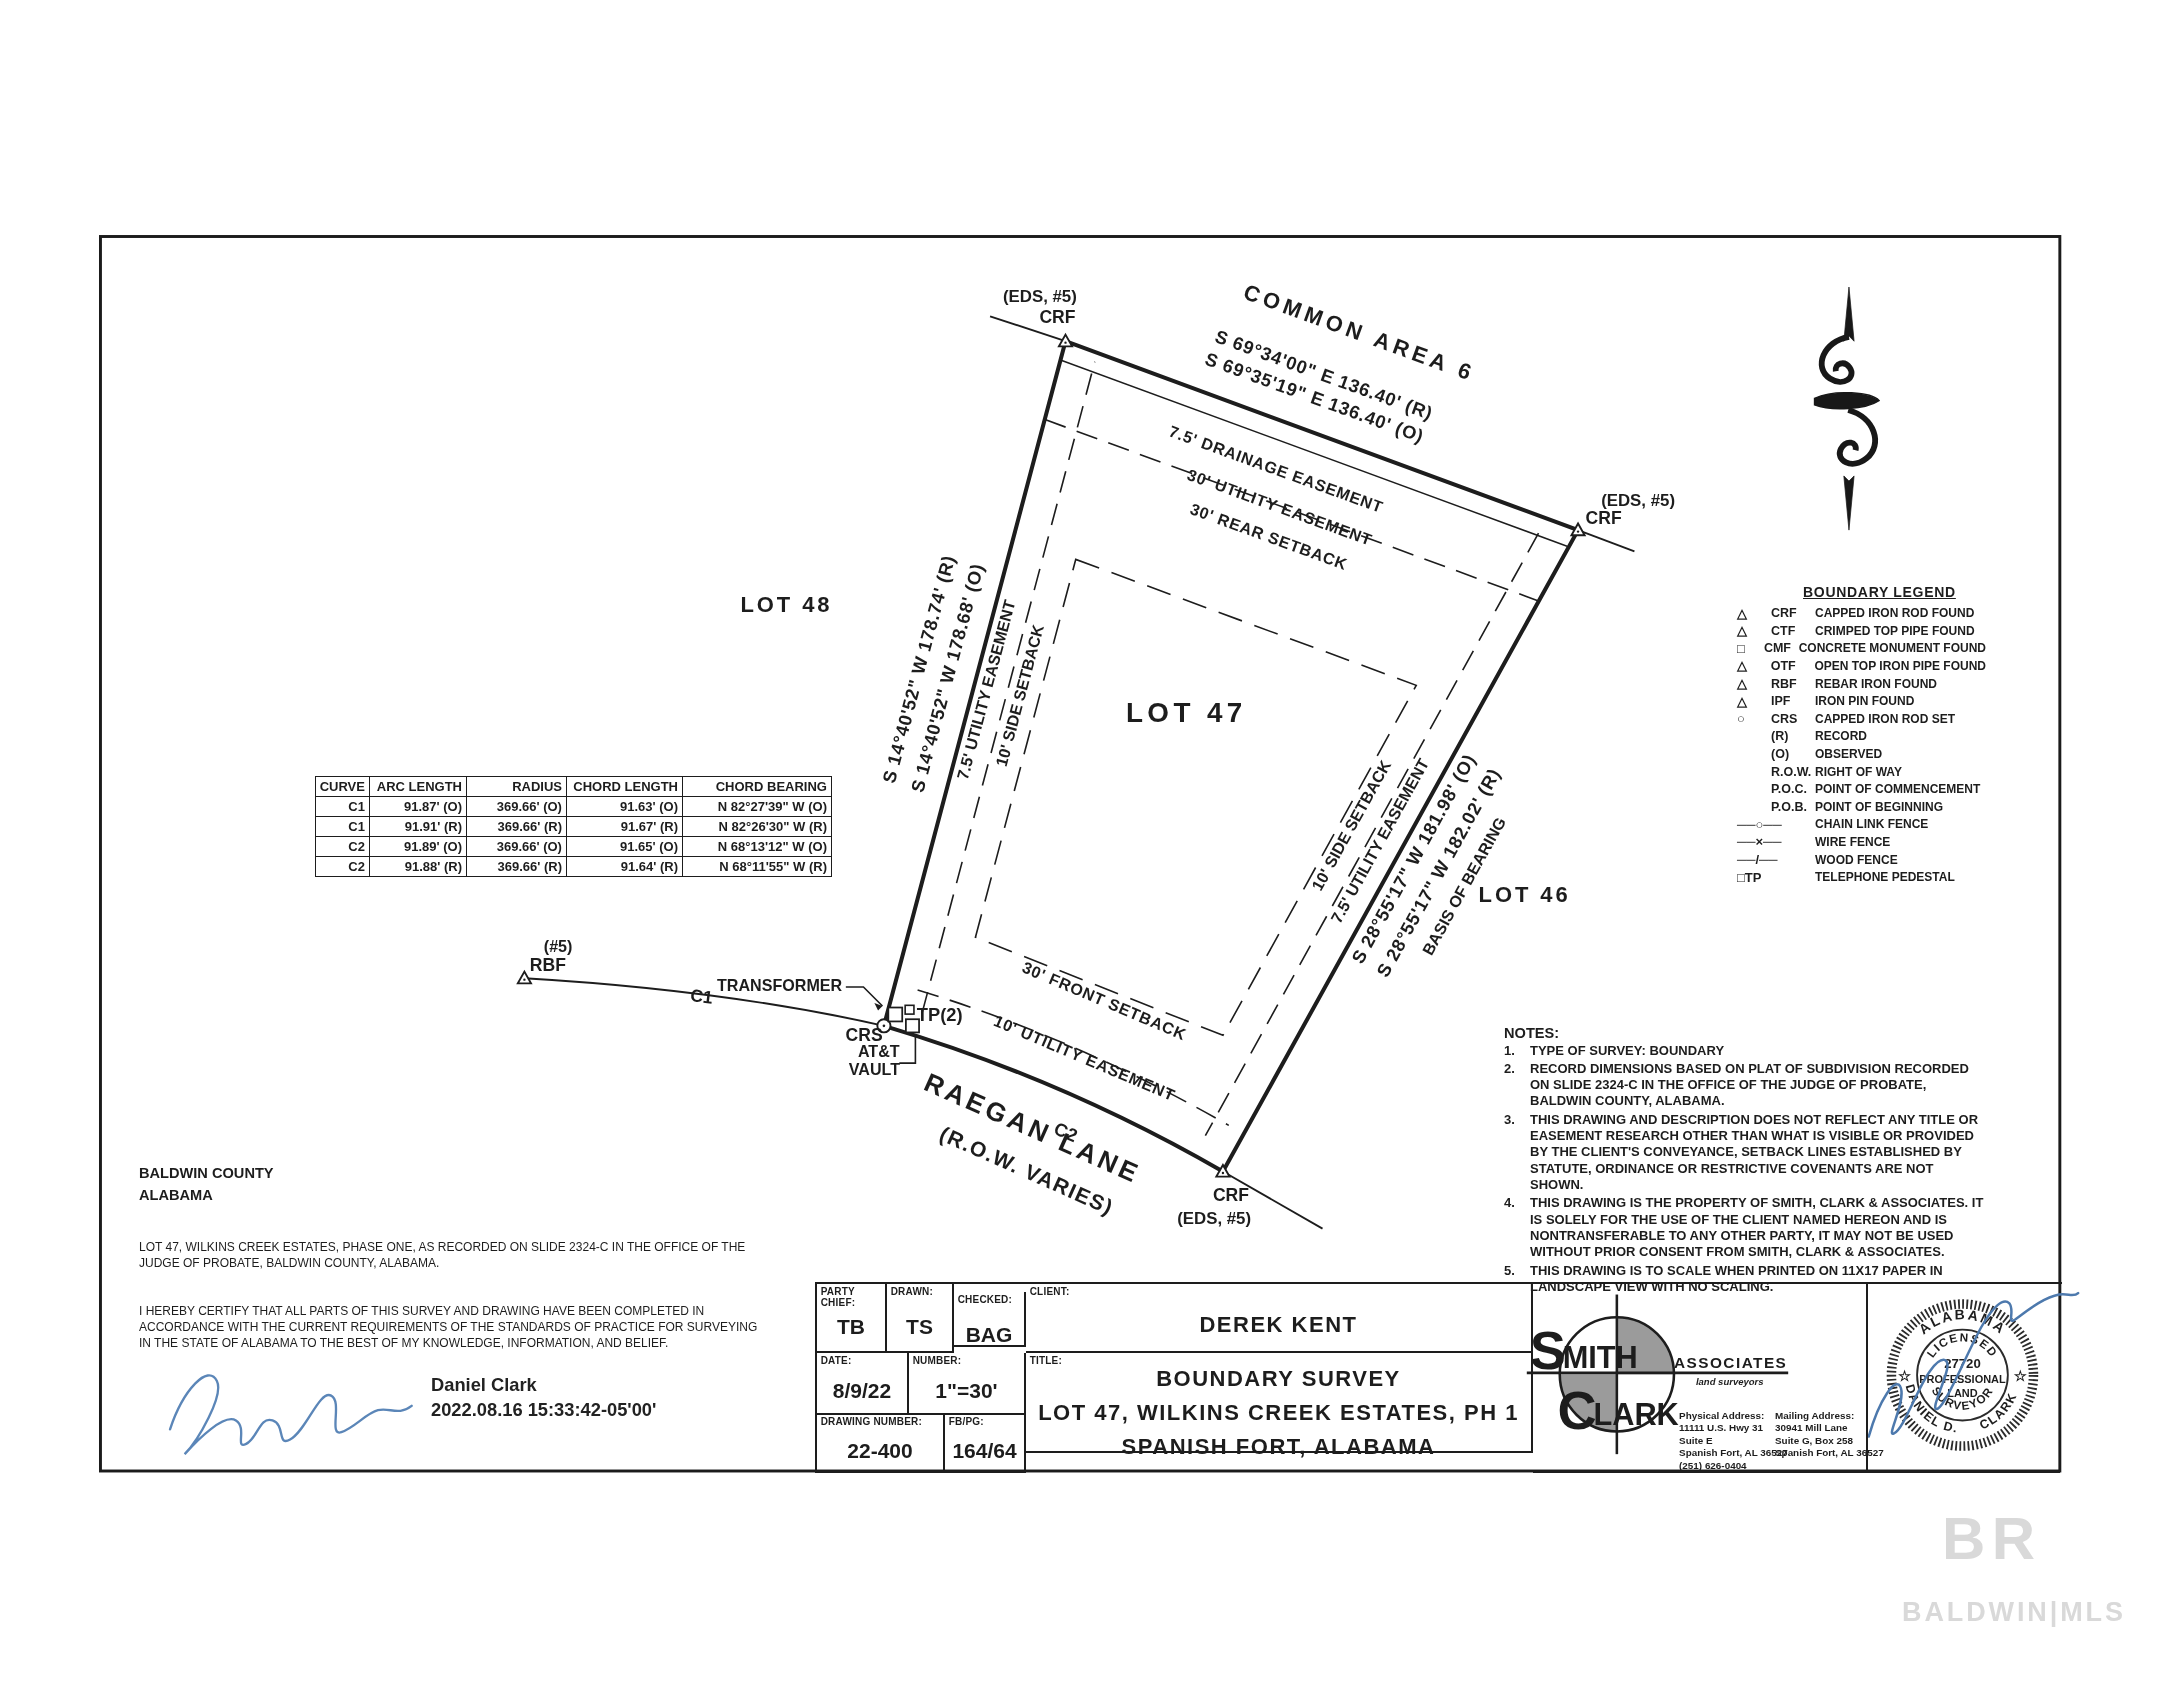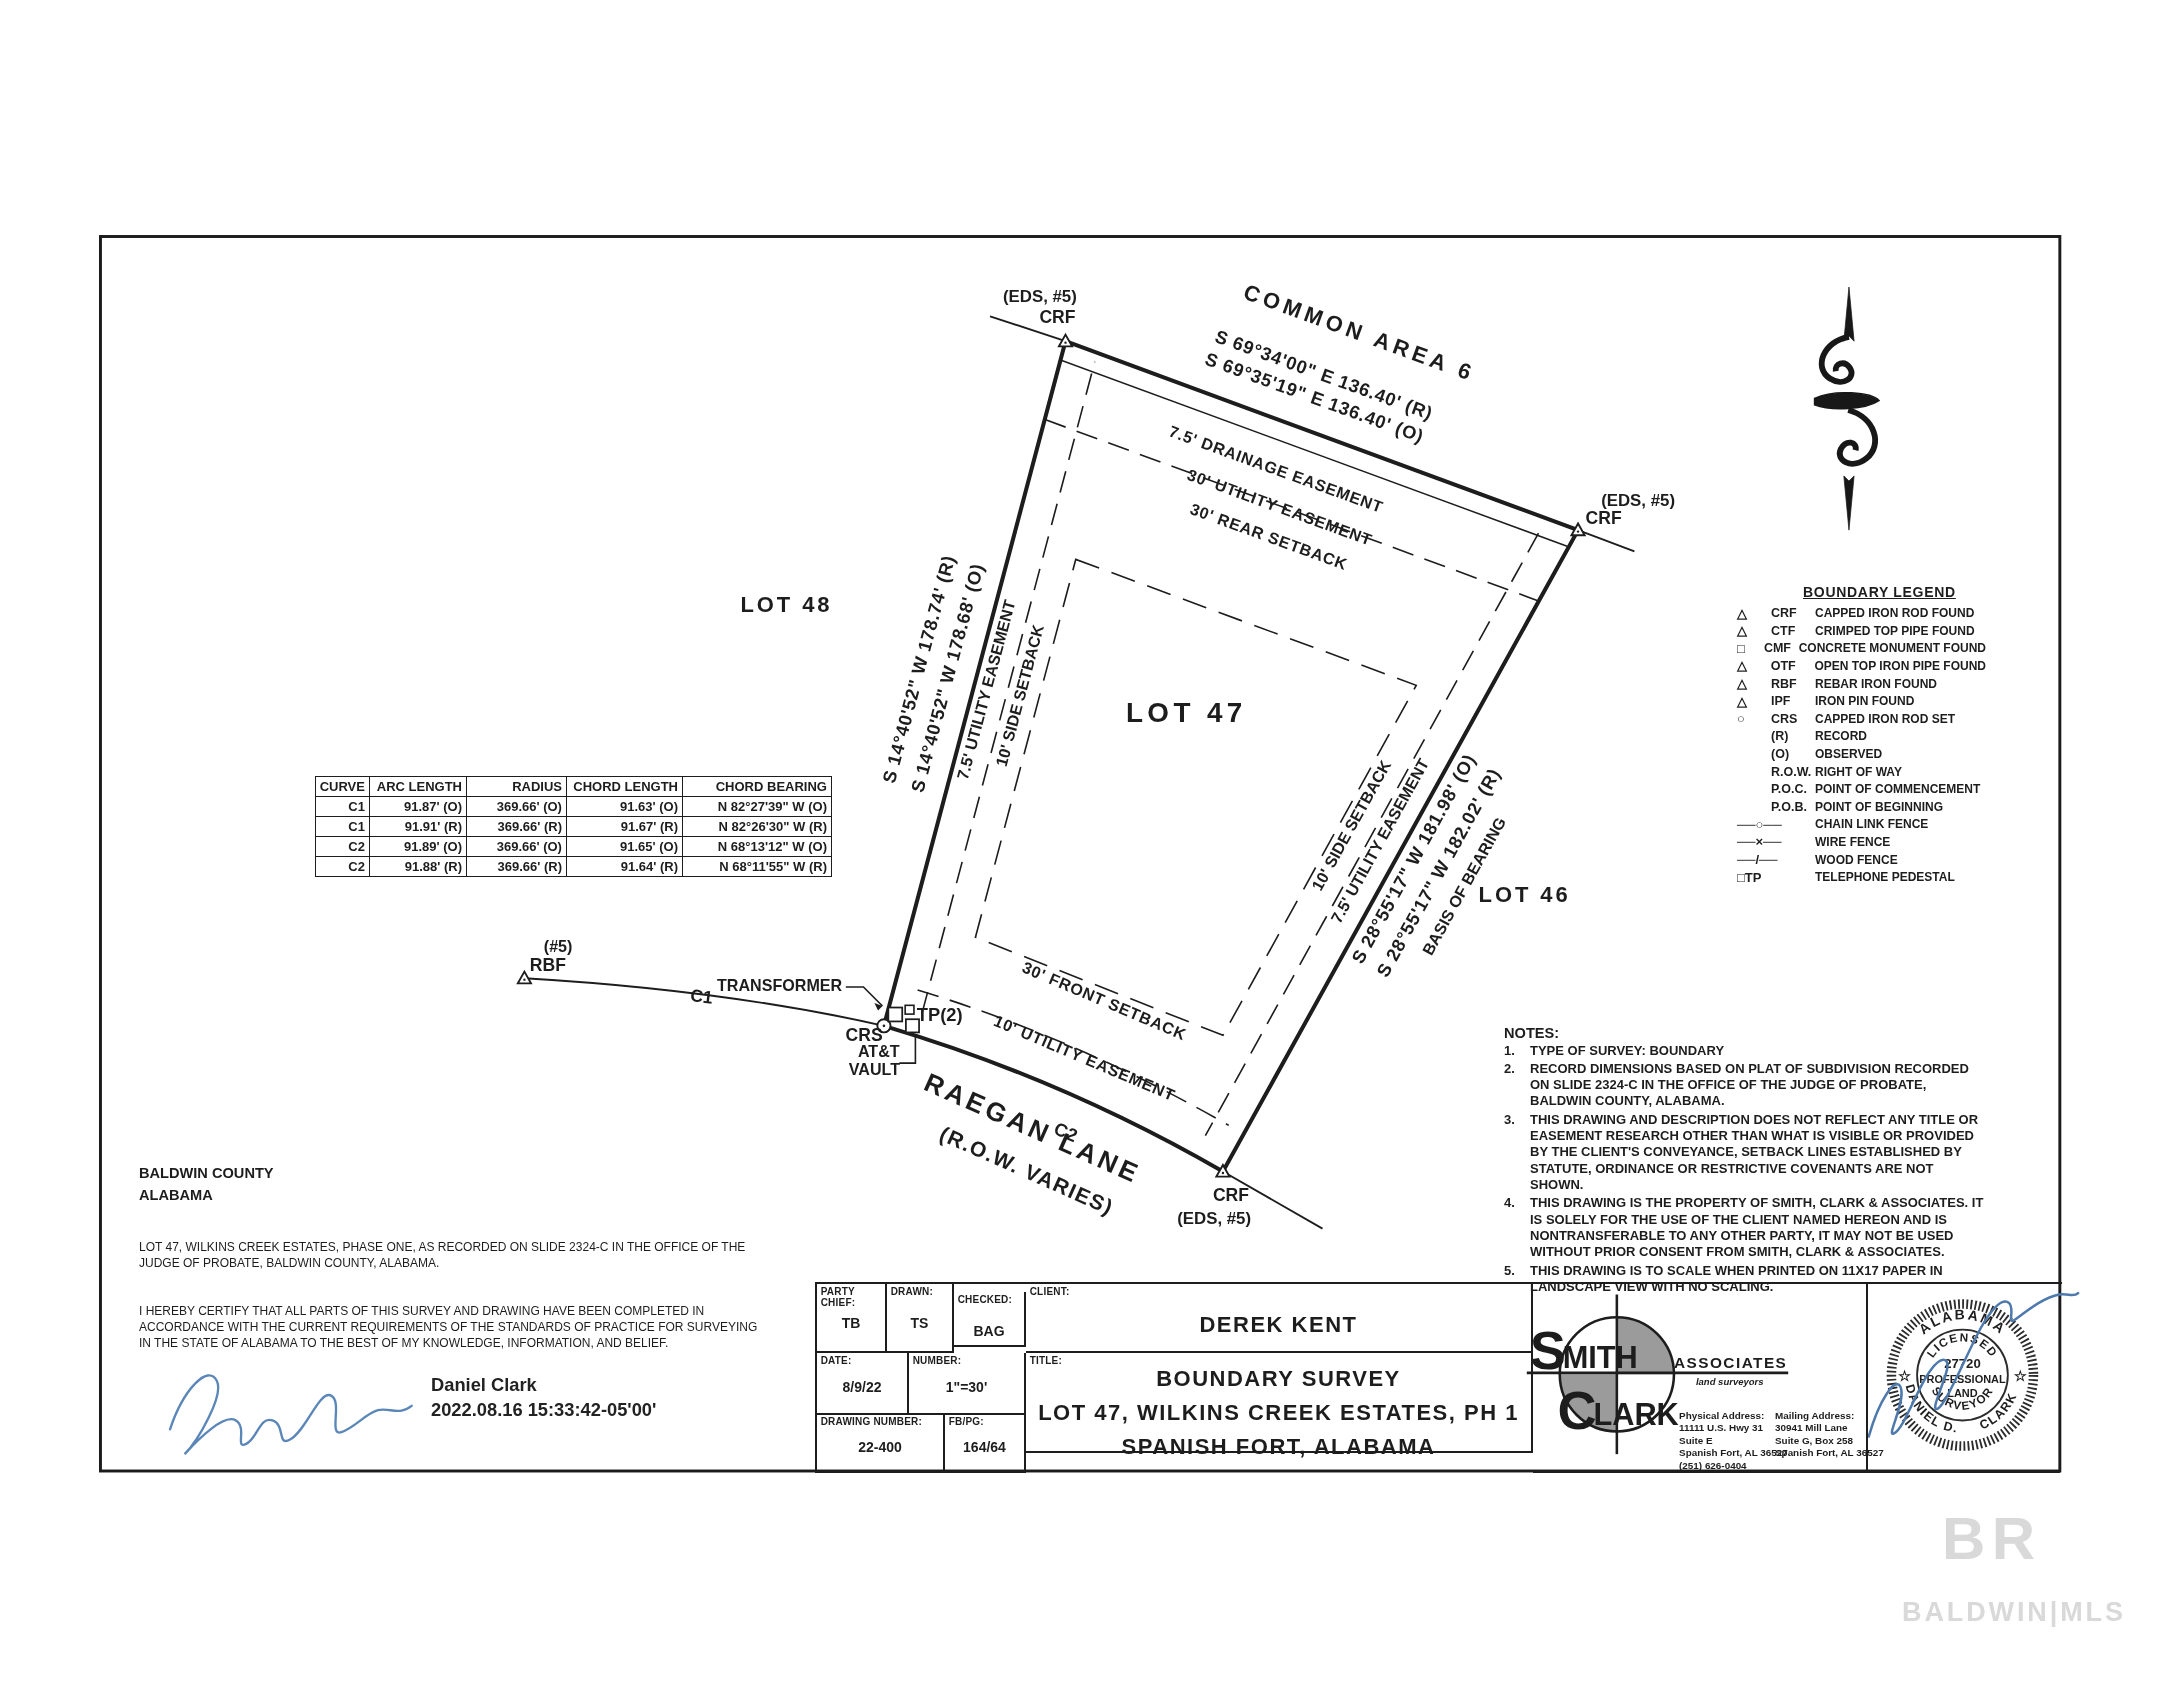--- a/index.html
+++ b/index.html
@@ -28,21 +28,21 @@
   .leftblock{position:absolute;left:139px;top:1163px;width:645px;}
   .county{font-size:14.6px;font-weight:700;line-height:1.5;}
   .para{font-size:12px;font-weight:400;line-height:1.32;margin-top:33px;width:630px;}
   .signer{position:absolute;left:431px;top:1374px;font-size:18.3px;font-weight:700;color:#222;}
   .sigts{position:absolute;left:431px;top:1399px;font-size:18.3px;font-weight:700;color:#222;}
   
   .tblock{position:absolute;left:815px;top:1282px;width:1245px;height:189px;
           border-top:2.2px solid #1d1d1d;border-left:2.2px solid #1d1d1d;}
   .cell{position:absolute;border-right:2.2px solid #1d1d1d;border-bottom:2.2px solid #1d1d1d;box-sizing:border-box;}
   .cell-label{position:absolute;left:3.7px;top:2.2px;font-size:10px;font-weight:700;letter-spacing:0.2px;}
-  .cell-val{position:absolute;left:0;right:0;text-align:center;font-size:14px;font-weight:700;}
+  .cell-val{position:absolute;left:0;right:0;text-align:center;font-size:21px;font-weight:700;}
   .big-val{font-size:22px;letter-spacing:1.5px;}
   
   .wm{position:absolute;color:#d9d9d9;font-weight:700;}
   .wm-letters{font-size:60px;letter-spacing:1.5px;line-height:1;}
   .wm-text{font-size:27px;letter-spacing:2.9px;}
 </style>
 </head>
 <body>
 
 <div class="page">

